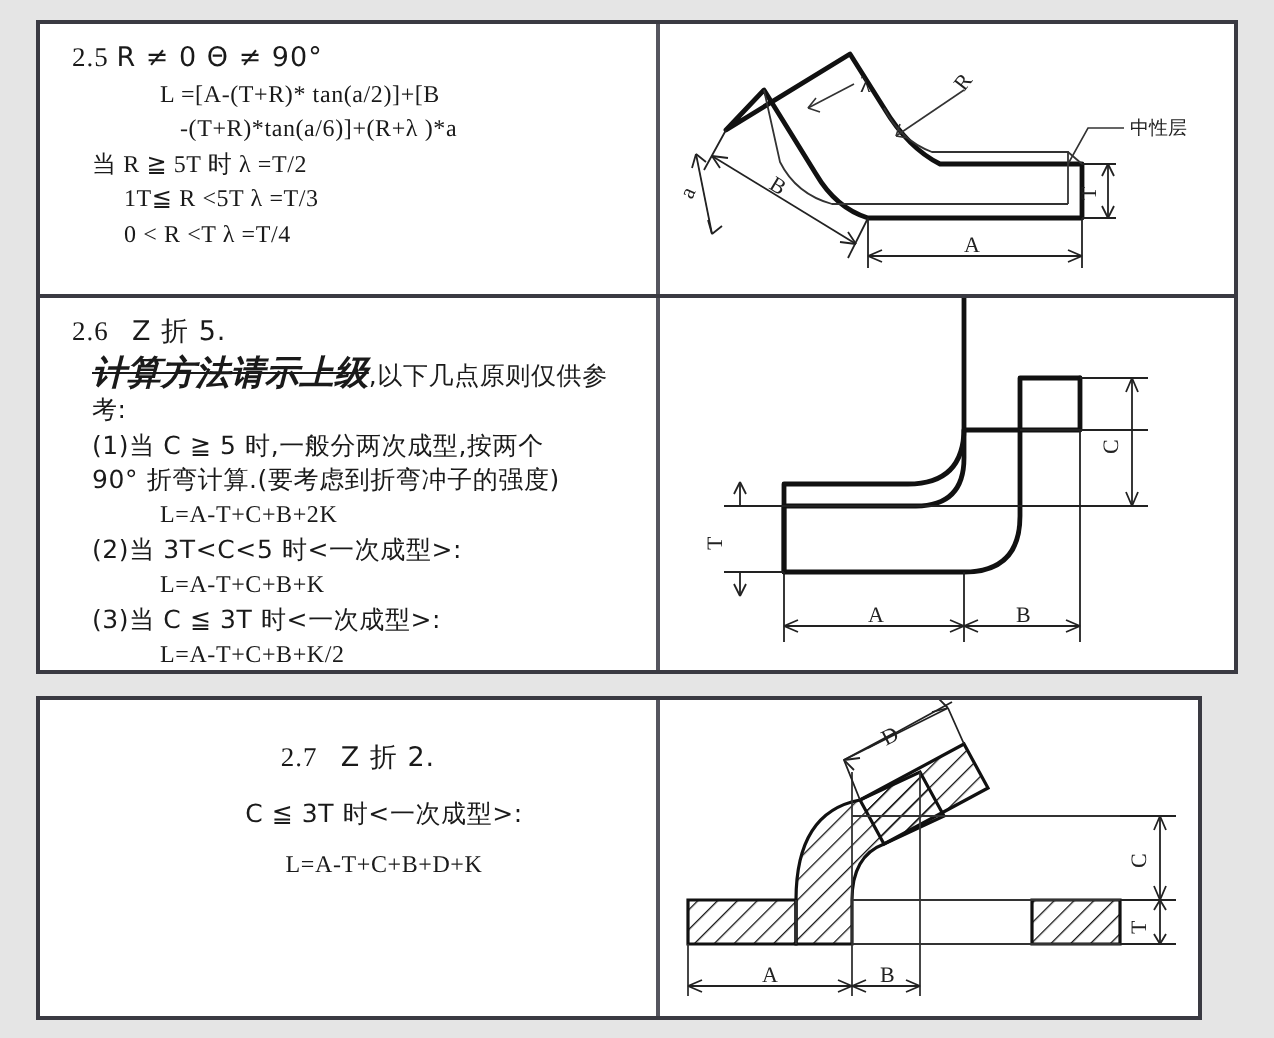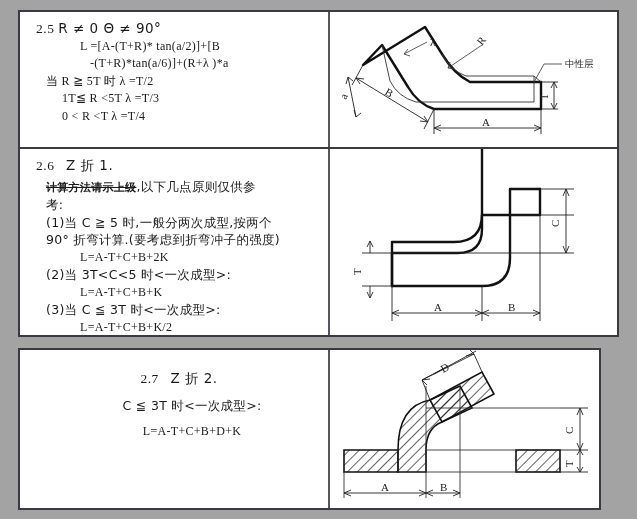--- a/index.html
+++ b/index.html
@@ -12,21 +12,21 @@
     height: 519px;
     font-family: "Liberation Serif", "DejaVu Serif", serif;
     color: #1a1a1a;
     overflow: hidden;
     position: relative;
   }
   .page {
     position: relative;
     width: 637px;
     height: 519px;
-    background: #a3a3a3;
+    background: #e5e5e5;
   }
 
   
   .tbl {
     position: absolute;
     border: 2px solid #3a3a42;
     background: #fff;
     box-sizing: border-box;
   }
   #block-a { left: 18px; top: 10px;  width: 601px; height: 327px; }
@@ -69,21 +69,22 @@
   .hdr { font-size: 13.5px; letter-spacing: .5px; }
   .ind1 { padding-left: 18px; }
   .ind2 { padding-left: 34px; }
   .ind3 { padding-left: 52px; }
   .ind4 { padding-left: 62px; }
   .ind-s { padding-left: 8px; }
   .bold-strike {
     font-weight: bold;
     text-decoration: line-through;
     font-family: "DejaVu Sans", sans-serif;
-    font-size: 11px;
+    font-size: 17px;
+    font-style: italic;
   }
   .gap-s { height: 3px; }
   .gap-m { height: 9px; }
   .gap-l { height: 15px; }
   .sym { font-family: "DejaVu Sans", sans-serif; }
 
   
   svg { display: block; }
   .ol   { fill: none; stroke: #111; stroke-width: 2.4; stroke-linejoin: round; stroke-linecap: round; }
   .thin { fill: none; stroke: #333; stroke-width: 0.9; }
@@ -161,21 +162,21 @@
           <text class="lbl" x="16" y="88" transform="rotate(-66 16 88)">a</text>
         </svg>
       </div>
     </div>
 
     <div class="row" id="row-26">
       <div class="cell-text">
         <div class="gap-s"></div>
         <div class="ln hdr ind-s">
           <span>2.6</span>
-          &nbsp;&nbsp;<span class="sym">Z 折 1.</span>
+          &nbsp;&nbsp;<span class="sym">Z 折 5.</span>
         </div>
         <div class="gap-s"></div>
         <div class="ln cn ind1">
           <span class="bold-strike">计算方法请示上级</span><span>,以下几点原则仅供参</span>
         </div>
         <div class="ln cn ind1">考:</div>
         <div class="ln cn ind1">(1)当 C ≧ 5 时,一般分两次成型,按两个</div>
         <div class="ln cn ind1">90° 折弯计算.(要考虑到折弯冲子的强度)</div>
         <div class="ln mix ind3">L=A-T+C+B+2K</div>
         <div class="ln cn ind1">(2)当 3T&lt;C&lt;5 时&lt;一次成型&gt;:</div>

